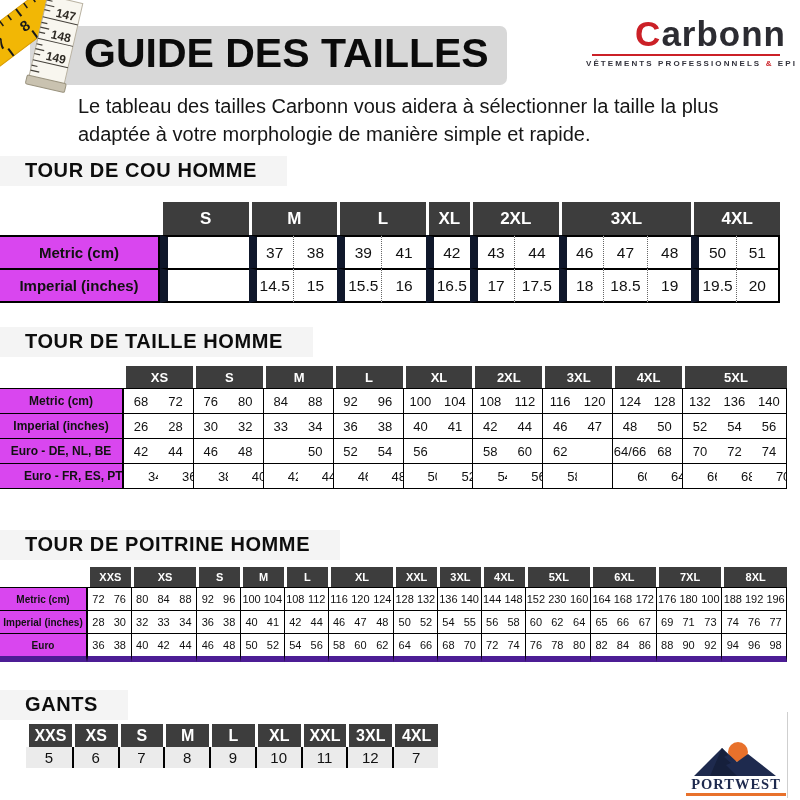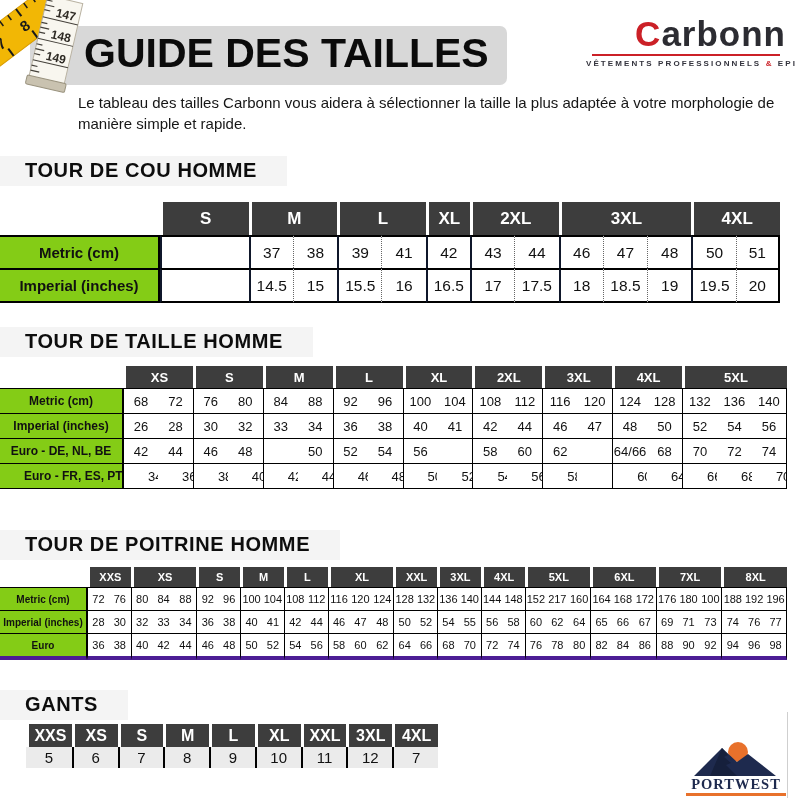--- a/index.html
+++ b/index.html
@@ -10,63 +10,63 @@
   .title-box{position:absolute;left:30px;top:26px;background:#d8d8d8;color:#0b0b0b;
              font-size:41px;font-weight:bold;letter-spacing:0px;
              padding:4px 18px 8px 54px;white-space:nowrap;border-radius:7px;}
   #tape{position:absolute;left:-4px;top:-6px;z-index:3;}
   .brand{position:absolute;right:14px;top:16px;width:200px;text-align:right;}
   .brand-word{font-size:35px;font-weight:bold;color:#2c2c32;letter-spacing:1px;line-height:1;}
   .brand-word .c{color:#cb2027;}
   .brand-rule{height:2px;background:#cb2027;margin:3px 6px 3px 6px;}
   .brand-tag{font-size:8px;font-weight:bold;letter-spacing:2.1px;color:#33333d;white-space:nowrap;}
   .brand-tag .amp{color:#cb2027;}
-  .intro{position:absolute;left:78px;top:92px;width:716px;font-size:15px;line-height:1.4;color:#161616;}
+  .intro{position:absolute;left:78px;top:92px;width:716px;font-size:20px;line-height:1.4;color:#161616;}
 
   
   .sec-h{position:absolute;left:0;display:inline-block;background:#f4f4f4;color:#0d0d0d;
          font-size:20px;font-weight:bold;letter-spacing:0.6px;padding:3px 30px 4px 25px;white-space:nowrap;}
   #h-cou{top:156px;} #h-taille{top:327px;} #h-poitrine{top:530px;} #h-gants{top:690px;}
 
   
   table.sizes{position:absolute;border-collapse:separate;border-spacing:0;table-layout:fixed;}
   table.sizes th,table.sizes td{padding:0;text-align:center;vertical-align:middle;overflow:hidden;white-space:nowrap;}
   th.size-h{background:#3d3d3d;color:#fff;font-weight:bold;border-left:3px solid #fff;}
   th.corner{background:transparent;border:none;}
-  td.rlabel{background:#84cc16;font-weight:bold;}
+  td.rlabel{background:#d946ef;font-weight:bold;}
   td.val{background:#fff;}
 
   
   #t-cou{top:202px;left:0;width:780px;}
   #t-cou .corner{width:160px;}
   #t-cou th.size-h{height:33px;font-size:17px;}
   #t-cou td{height:31px;font-size:15.5px;border-top:2px solid #000;}
   #t-cou tr:last-child td{border-bottom:2px solid #000;}
   #t-cou td.rlabel{border-right:2px solid #000;font-size:15px;}
-  #t-cou td.val.gs{border-left:2px solid #0f172a;}
+  #t-cou td.val.gs{border-left:8px solid #0f172a;}
   #t-cou td.val.sub{border-left:1px dotted #666;}
   #t-cou td.val:last-child{border-right:2px solid #000;}
 
   
   #t-taille{top:366px;left:0;width:787px;}
   #t-taille .corner{width:123px;}
   #t-taille th.size-h{height:22px;font-size:13px;}
   #t-taille td{height:24px;font-size:13px;border-top:1.5px solid #000;}
   #t-taille tr:last-child td{border-bottom:1.5px solid #000;padding-left:24px;}
   #t-taille td.rlabel{border-right:1.5px solid #000;font-size:12px;}
   #t-taille td.val.gs{border-left:1.5px solid #000;}
   #t-taille td.val.sub{border-left:none;}
   #t-taille td.val:last-child{border-right:1.5px solid #000;}
 
   
   #t-poitrine{top:567px;left:0;width:787px;}
   #t-poitrine .corner{width:87px;}
   #t-poitrine th.size-h{height:20px;font-size:11px;}
   #t-poitrine td{height:22px;font-size:11px;border-top:1px solid #000;}
-  #t-poitrine tr:last-child td{border-bottom:4px solid #4c1d95;}
+  #t-poitrine tr:last-child td{border-bottom:6px solid #4c1d95;}
   #t-poitrine td.rlabel{border-right:1px solid #000;font-size:10px;}
   #t-poitrine td.val.gs{border-left:1px solid #000;}
   #t-poitrine td.val.sub{border-left:none;}
   #t-poitrine td.val:last-child{border-right:1px solid #000;}
 
   
   #t-gants{top:724px;left:26px;width:412px;}
   #t-gants th.size-h{height:23px;font-size:16px;}
   #t-gants td{height:21px;font-size:15px;background:#ebebeb;border-top:none;}
   #t-gants td.val.gs{border-left:2px solid #000;}
@@ -329,21 +329,21 @@
           <td colspan="1" class="val gs">116</td>
           <td colspan="1" class="val sub">120</td>
           <td colspan="1" class="val sub">124</td>
           <td colspan="1" class="val gs">128</td>
           <td colspan="1" class="val sub">132</td>
           <td colspan="1" class="val gs">136</td>
           <td colspan="1" class="val sub">140</td>
           <td colspan="1" class="val gs">144</td>
           <td colspan="1" class="val sub">148</td>
           <td colspan="1" class="val gs">152</td>
-          <td colspan="1" class="val sub">217</td>
+          <td colspan="1" class="val sub">230</td>
           <td colspan="1" class="val sub">160</td>
           <td colspan="1" class="val gs">164</td>
           <td colspan="1" class="val sub">168</td>
           <td colspan="1" class="val sub">172</td>
           <td colspan="1" class="val gs">176</td>
           <td colspan="1" class="val sub">180</td>
           <td colspan="1" class="val sub">100</td>
           <td colspan="1" class="val gs">188</td>
           <td colspan="1" class="val sub">192</td>
           <td colspan="1" class="val sub">196</td>

